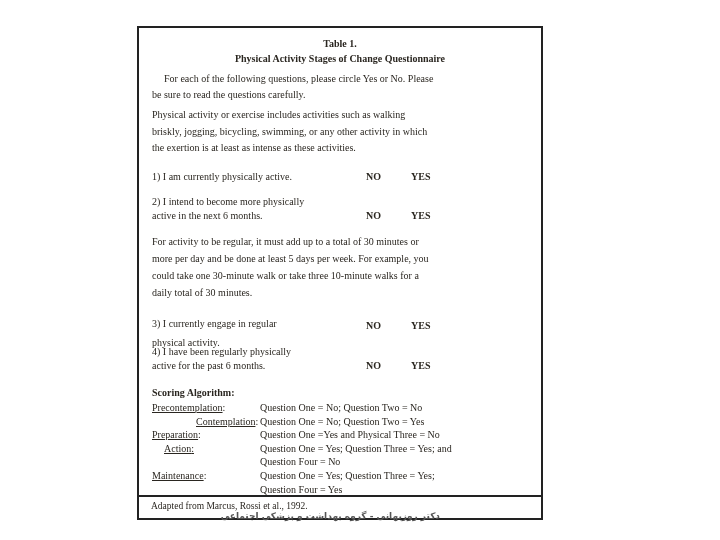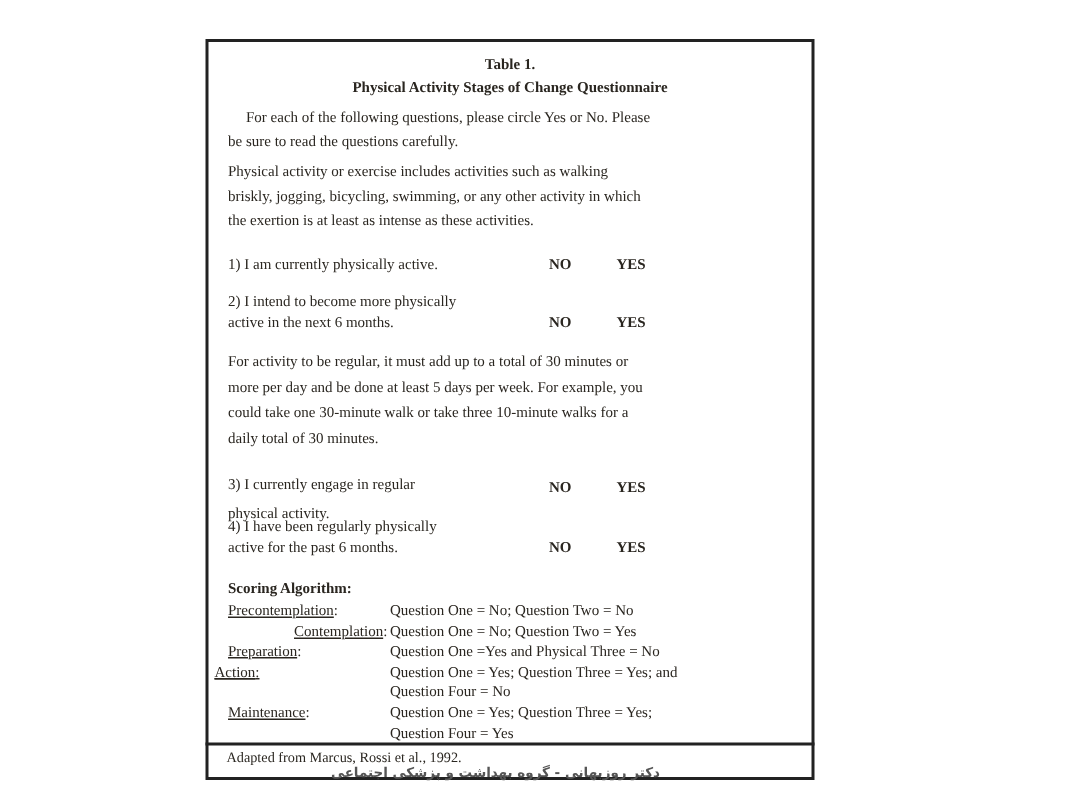--- a/index.html
+++ b/index.html
@@ -60,21 +60,21 @@
 
 <div class="t" style="left:152px; top:400px;"><span class="u">Precontemplation</span><span>:</span></div>
 <div class="t" style="left:260px; top:400px;">Question One = No; Question Two = No</div>
 
 <div class="t" style="left:152px; top:414px;margin-left:44px;"><span class="u">Contemplation</span><span>:</span></div>
 <div class="t" style="left:260px; top:414px;">Question One = No; Question Two = Yes</div>
 
 <div class="t" style="left:152px; top:427px;"><span class="u">Preparation</span><span>:</span></div>
 <div class="t" style="left:260px; top:427px;">Question One =Yes and Physical Three = No</div>
 
-<div class="t" style="left:143px; top:441px;text-decoration:underline;"><span class="u">Action</span><span>:</span></div>
+<div class="t" style="left:164px; top:441px;text-decoration:underline;"><span class="u">Action</span><span>:</span></div>
 <div class="t" style="left:260px; top:441px;">Question One = Yes; Question Three = Yes; and</div>
 <div class="t" style="left:260px; top:454px;">Question Four = No</div>
 
 <div class="t" style="left:152px; top:468px;"><span class="u">Maintenance</span><span>:</span></div>
 <div class="t" style="left:260px; top:468px;">Question One = Yes; Question Three = Yes;</div>
 <div class="t" style="left:260px; top:482px;">Question Four = Yes</div>
 
 <div class="t small" style="left:151px; top:499px;">Adapted from Marcus, Rossi et al., 1992.</div>
 <div class="t arabic" style="left:268px; top:509px; direction:rtl; width:172px; text-align:right;">دکتر روزبهانی - گروه بهداشت و پزشکی اجتماعی</div>
 

